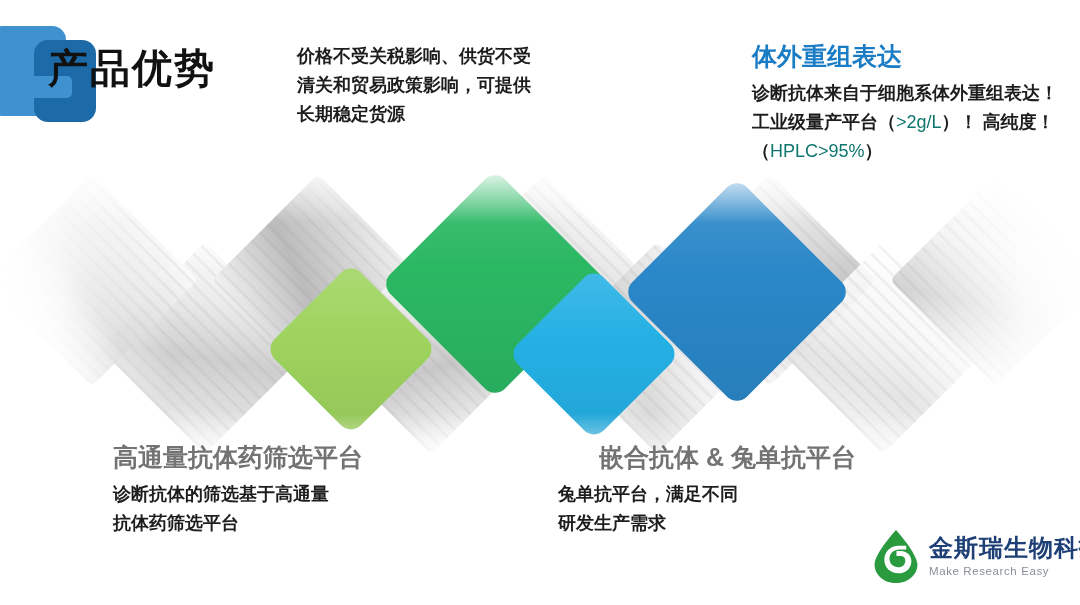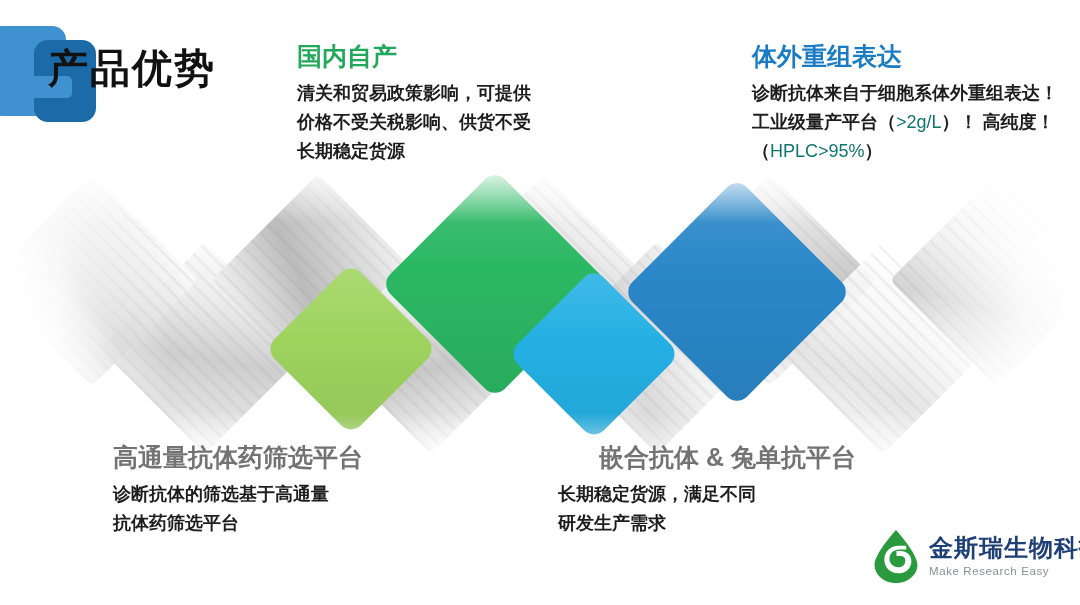--- a/index.html
+++ b/index.html
@@ -186,24 +186,23 @@
     <div class="dia solid sol-blue" style="left:656px;top:48px;width:162px;height:162px;"></div>
     <div class="dia solid sol-cyan" style="left:533px;top:130px;width:122px;height:122px;"></div>
 
     <div class="fade-l"></div>
     <div class="fade-r"></div>
     <div class="fade-t"></div>
     <div class="fade-b"></div>
   </div>
 
   <div class="tblock" id="block-tl">
-    <div class="t-head">国内自产</div>
-    <div class="t-body">
+    <div class="t-body">
+      <div>价格不受关税影响、供货不受</div>
       <div>清关和贸易政策影响，可提供</div>
-      <div>价格不受关税影响、供货不受</div>
       <div>长期稳定货源</div>
     </div>
   </div>
 
   <div class="tblock" id="block-tr">
     <div class="t-head">体外重组表达</div>
     <div class="t-body">
       <div>诊断抗体来自于细胞系体外重组表达！</div>
       <div><span>工业级量产平台（</span><span class="hl">&gt;2g/L</span><span>）！  高纯度！</span></div>
       <div><span>（</span><span class="hl">HPLC&gt;95%</span><span>）</span></div>
@@ -214,21 +213,21 @@
     <div class="t-head">高通量抗体药筛选平台</div>
     <div class="t-body">
       <div>诊断抗体的筛选基于高通量</div>
       <div>抗体药筛选平台</div>
     </div>
   </div>
 
   <div class="tblock" id="block-br">
     <div class="t-head">嵌合抗体 &amp; 兔单抗平台</div>
     <div class="t-body">
-      <div>长期稳定货源，满足不同</div>
+      <div>兔单抗平台，满足不同</div>
       <div>研发生产需求</div>
     </div>
   </div>
 
   <div class="brand">
     <svg class="brand-mark" viewBox="0 0 100 118">
       <path fill="#2a9a3f" d="M50 2 C50 2 96 52 96 76 C96 99 75 116 50 116
                               C25 116 4 99 4 76 C4 52 50 2 50 2 Z
                               M50 30 C32 30 20 45 20 62 C20 80 33 94 50 94
                               C67 94 80 81 80 64 C80 50 70 40 56 40

